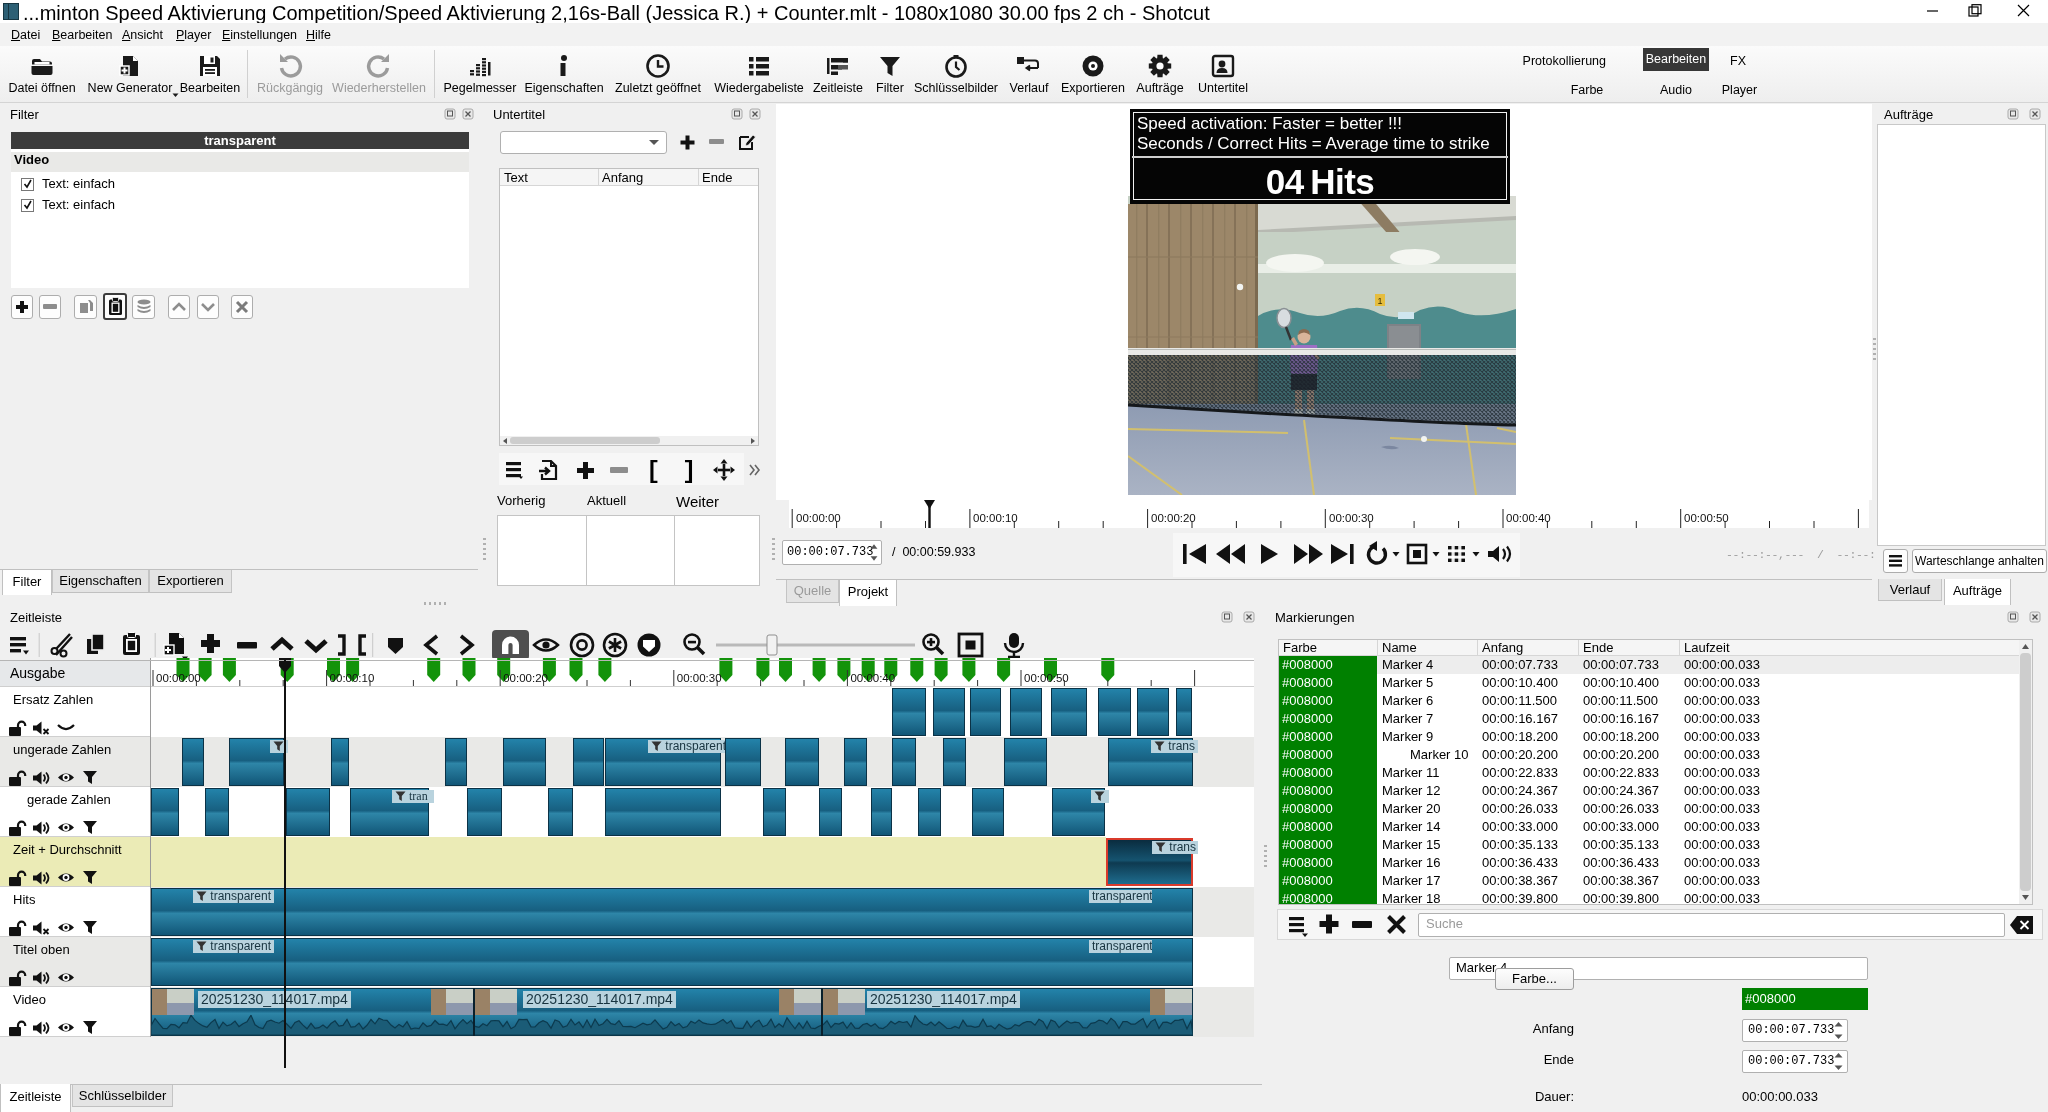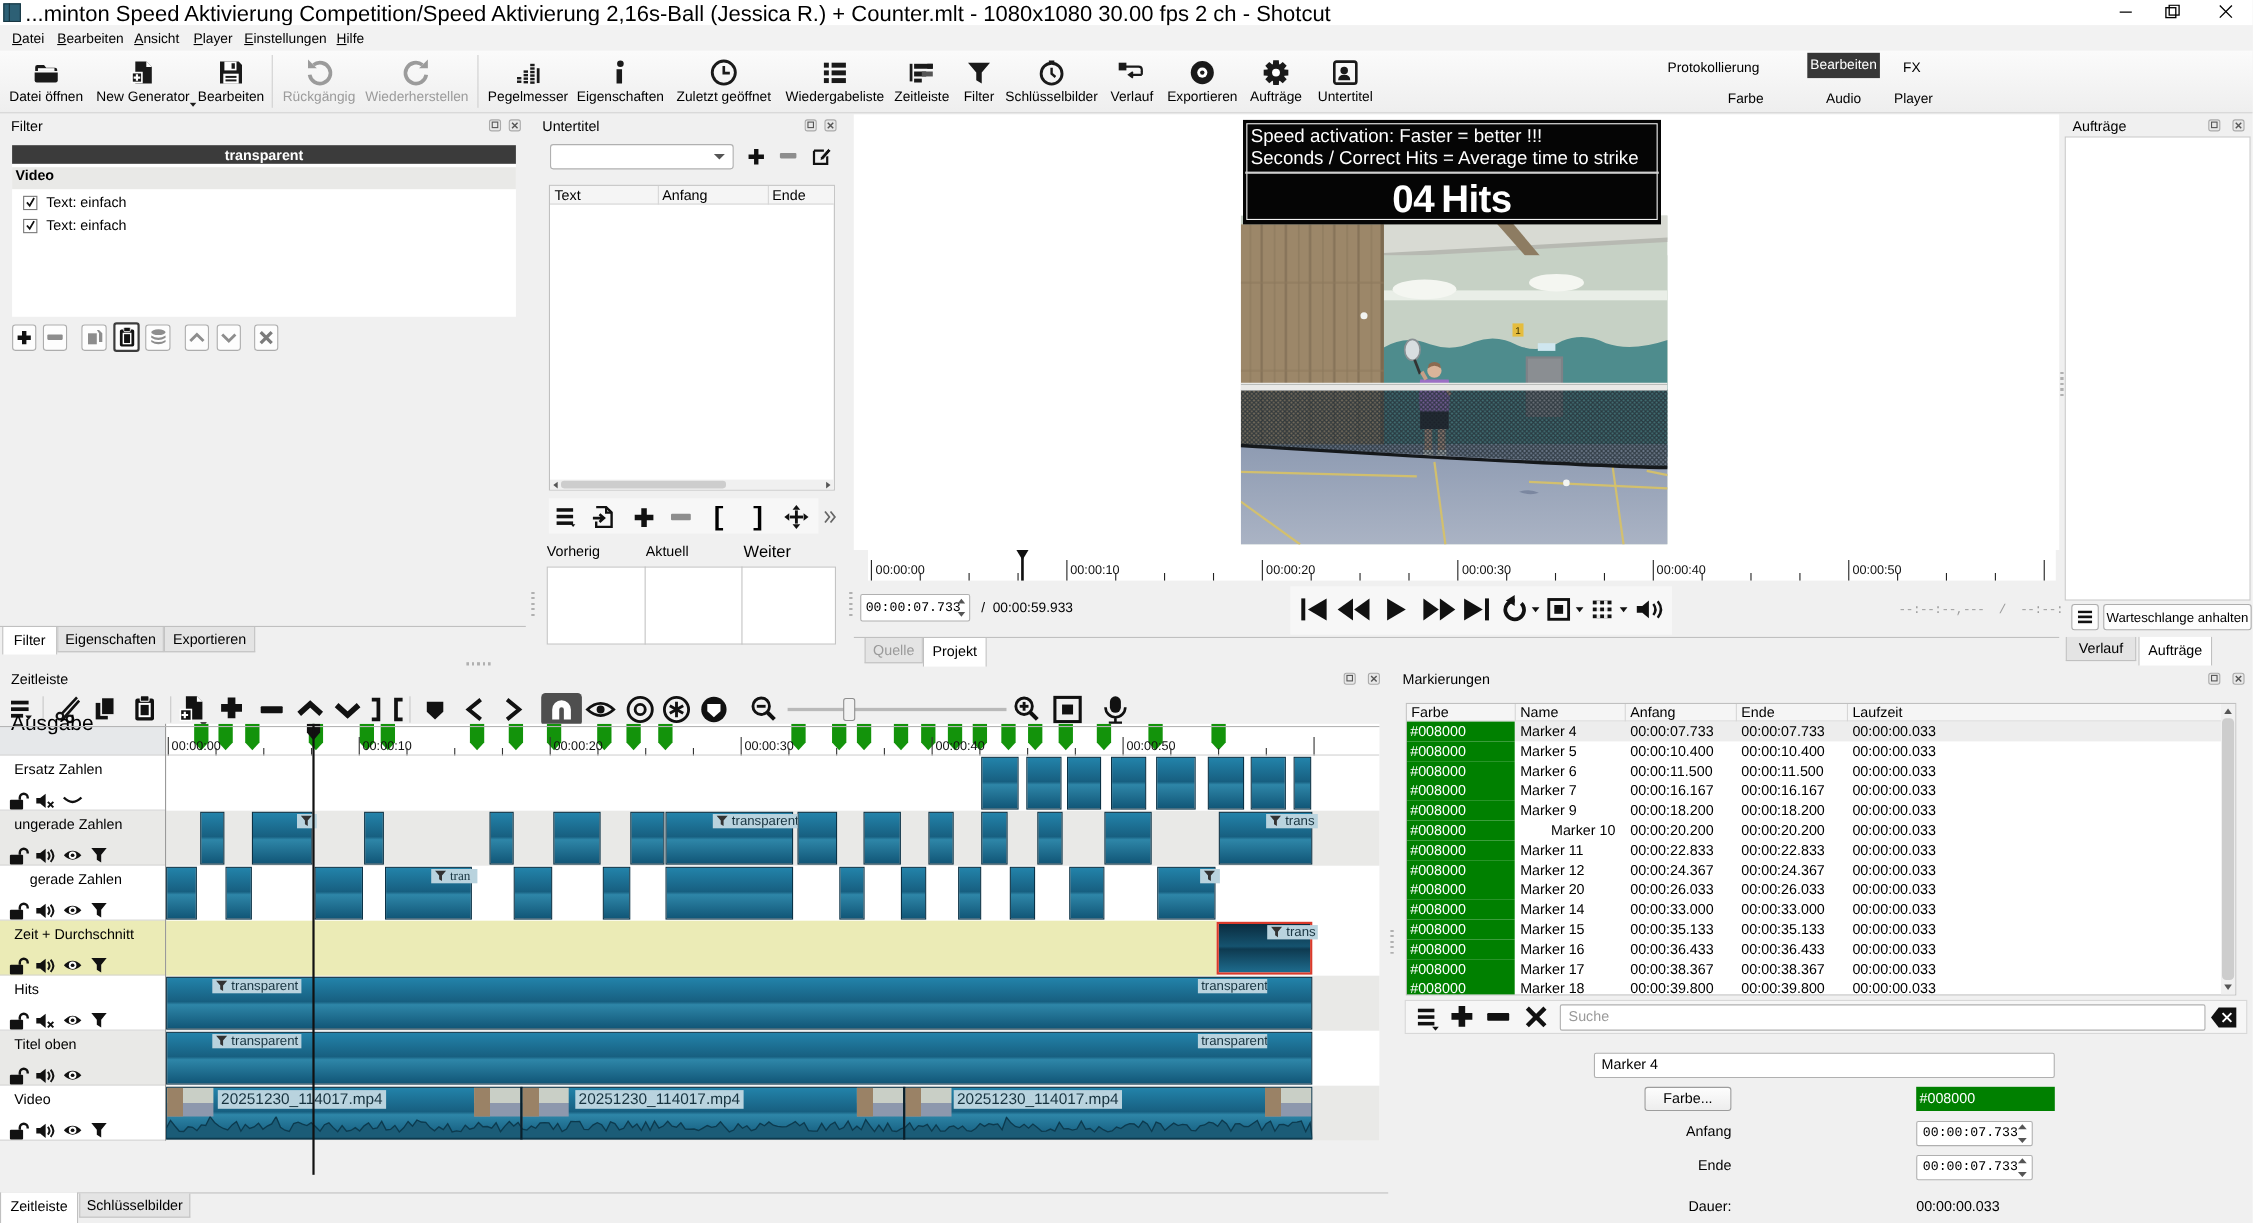--- a/index.html
+++ b/index.html
@@ -163,21 +163,21 @@
 <div class="abs" style="left:689px;top:81px;width:140px;text-align:center;font-size:12.5px;">Wiedergabeliste</div>
 <div class="abs" style="left:768px;top:81px;width:140px;text-align:center;font-size:12.5px;">Zeitleiste</div>
 <div class="abs" style="left:820px;top:81px;width:140px;text-align:center;font-size:12.5px;">Filter</div>
 <div class="abs" style="left:886px;top:81px;width:140px;text-align:center;font-size:12.5px;">Schlüsselbilder</div>
 <div class="abs" style="left:959px;top:81px;width:140px;text-align:center;font-size:12.5px;">Verlauf</div>
 <div class="abs" style="left:1023px;top:81px;width:140px;text-align:center;font-size:12.5px;">Exportieren</div>
 <div class="abs" style="left:1090px;top:81px;width:140px;text-align:center;font-size:12.5px;">Aufträge</div>
 <div class="abs" style="left:1153px;top:81px;width:140px;text-align:center;font-size:12.5px;">Untertitel</div>
 </div>
 
-<div class="abs" style="left:1516px;top:54px;width:90px;font-size:12.5px;text-align:left;">Protokollierung</div>
+<div class="abs" style="left:1516px;top:54px;width:90px;font-size:12.5px;text-align:right;">Protokollierung</div>
 <div class="abs" style="left:1643px;top:48px;width:66px;height:23px;background:#373737;color:#fff;font-size:12.5px;text-align:center;line-height:23px;">Bearbeiten</div>
 <div class="abs" style="left:1723px;top:54px;width:30px;font-size:12.5px;text-align:center;">FX</div>
 <div class="abs" style="left:1542px;top:83px;width:90px;font-size:12.5px;text-align:center;">Farbe</div>
 <div class="abs" style="left:1643px;top:83px;width:66px;font-size:12.5px;text-align:center;">Audio</div>
 <div class="abs" style="left:1712px;top:83px;width:55px;font-size:12.5px;text-align:center;">Player</div>
 
 <div id="filter-panel">
 <div class="abs" style="left:10px;top:107px;font-size:13px;">Filter</div>
 <svg class="abs" style="left:444px;top:108px" width="30" height="12" viewBox="0 0 30 12">
         <rect x="1" y="1" width="10" height="10" rx="2" fill="#e8e8e8" stroke="#aaa"></rect>
@@ -665,21 +665,21 @@
 <line x1="739.8" y1="22" x2="739.8" y2="29" stroke="#333" stroke-width="1"></line>
 <line x1="783.2" y1="22" x2="783.2" y2="29" stroke="#333" stroke-width="1"></line>
 <line x1="826.6" y1="22" x2="826.6" y2="29" stroke="#333" stroke-width="1"></line>
 <line x1="913.4" y1="22" x2="913.4" y2="29" stroke="#333" stroke-width="1"></line>
 <line x1="956.8" y1="22" x2="956.8" y2="29" stroke="#333" stroke-width="1"></line>
 <line x1="1000.2" y1="22" x2="1000.2" y2="29" stroke="#333" stroke-width="1"></line>
 <polygon points="128,0 140,0 140,8 134,15 128,8" fill="#111"></polygon>
 <line x1="0" y1="28.5" x2="1103" y2="28.5" stroke="#cfcfcf" stroke-width="1"></line>
 </svg>
 <div class="abs" style="left:0;top:661px;width:151px;height:26px;background:#e6e8ea;border-bottom:1px solid #cfcfcf;box-sizing:border-box;"></div>
-<div class="abs" style="left:10px;top:648px;font-size:19px;white-space:nowrap;">Ausgabe</div>
+<div class="abs" style="left:10px;top:665px;font-size:14px;white-space:nowrap;">Ausgabe</div>
 <div class="abs" style="left:0;top:687px;width:151px;height:50px;background:#ffffff;border-bottom:1px solid #cfcfcf;box-sizing:border-box;"></div>
 <div class="abs" style="left:13px;top:692px;font-size:13px;white-space:nowrap;">Ersatz Zahlen</div>
 <svg class="abs" style="left:8px;top:720px" width="120" height="18" viewBox="0 0 120 18">
 <g transform="translate(0,0)">
           <rect x="1" y="7" width="12" height="9" rx="1" fill="#111"></rect>
           <path d="M10 7 V5.2 a3.6 3.6 0 0 1 7.2 0 V6" fill="none" stroke="#111" stroke-width="2.2"></path>
         </g>
 <g transform="translate(25,1)">
           <path d="M0 4.5 h3.5 l5-4 v13 l-5-4 H0 z" fill="#111"></path>
           <path d="M10.5 8 l5 5 M15.5 8 l-5 5" stroke="#111" stroke-width="1.8"></path>
@@ -1009,21 +1009,21 @@
         <path d="M2.5 2.5 l16 16 M18.5 2.5 l-16 16" stroke="#111" stroke-width="4"></path>
       </svg>
 <div class="field" style="left:1418px;top:913px;width:587px;height:24px;"></div>
 <div class="abs" style="left:1426px;top:916px;font-size:13px;color:#9a9a9a;">Suche</div>
 <svg class="abs" style="left:2010px;top:915px" width="24" height="20" viewBox="0 0 24 20">
         <path d="M7 1 h16 v18 H7 L0 10 z" fill="#111"></path>
         <path d="M10.5 6 l8 8 M18.5 6 l-8 8" stroke="#fff" stroke-width="1.8"></path>
       </svg>
 <div class="field" style="left:1449px;top:957px;width:419px;height:23px;"></div>
 <div class="abs" style="left:1456px;top:960px;font-size:13px;">Marker 4</div>
-<div class="abs" style="left:1495px;top:988px;width:79px;height:22px;background:linear-gradient(180deg,#fdfdfd,#ededed);border:1px solid #9d9d9d;border-radius:3px;box-sizing:border-box;font-size:13px;text-align:center;line-height:20px;">Farbe...</div>
+<div class="abs" style="left:1495px;top:968px;width:79px;height:22px;background:linear-gradient(180deg,#fdfdfd,#ededed);border:1px solid #9d9d9d;border-radius:3px;box-sizing:border-box;font-size:13px;text-align:center;line-height:20px;">Farbe...</div>
 <div class="abs" style="left:1742px;top:988px;width:126px;height:22px;background:#008000;color:#fff;font-size:13px;line-height:22px;"><span style="margin-left:3px;">#008000</span></div>
 <div class="abs" style="left:1460px;top:1021px;width:114px;text-align:right;font-size:13px;">Anfang</div>
 <div class="abs" style="left:1460px;top:1052px;width:114px;text-align:right;font-size:13px;">Ende</div>
 <div class="field mono" style="left:1742px;top:1019px;width:106px;height:23px;font-size:12px;line-height:21px;padding-left:5px;">00:00:07.733</div>
 <svg class="abs" style="left:1832px;top:1021px" width="13" height="19" viewBox="0 0 13 19">
         <path d="M6.5 1 l4 4.5 h-8 z" fill="#555"></path>
         <path d="M6.5 18 l-4-4.5 h8 z" fill="#555"></path>
       </svg>
 <div class="field mono" style="left:1742px;top:1050px;width:106px;height:23px;font-size:12px;line-height:21px;padding-left:5px;">00:00:07.733</div>
 <svg class="abs" style="left:1832px;top:1052px" width="13" height="19" viewBox="0 0 13 19">

